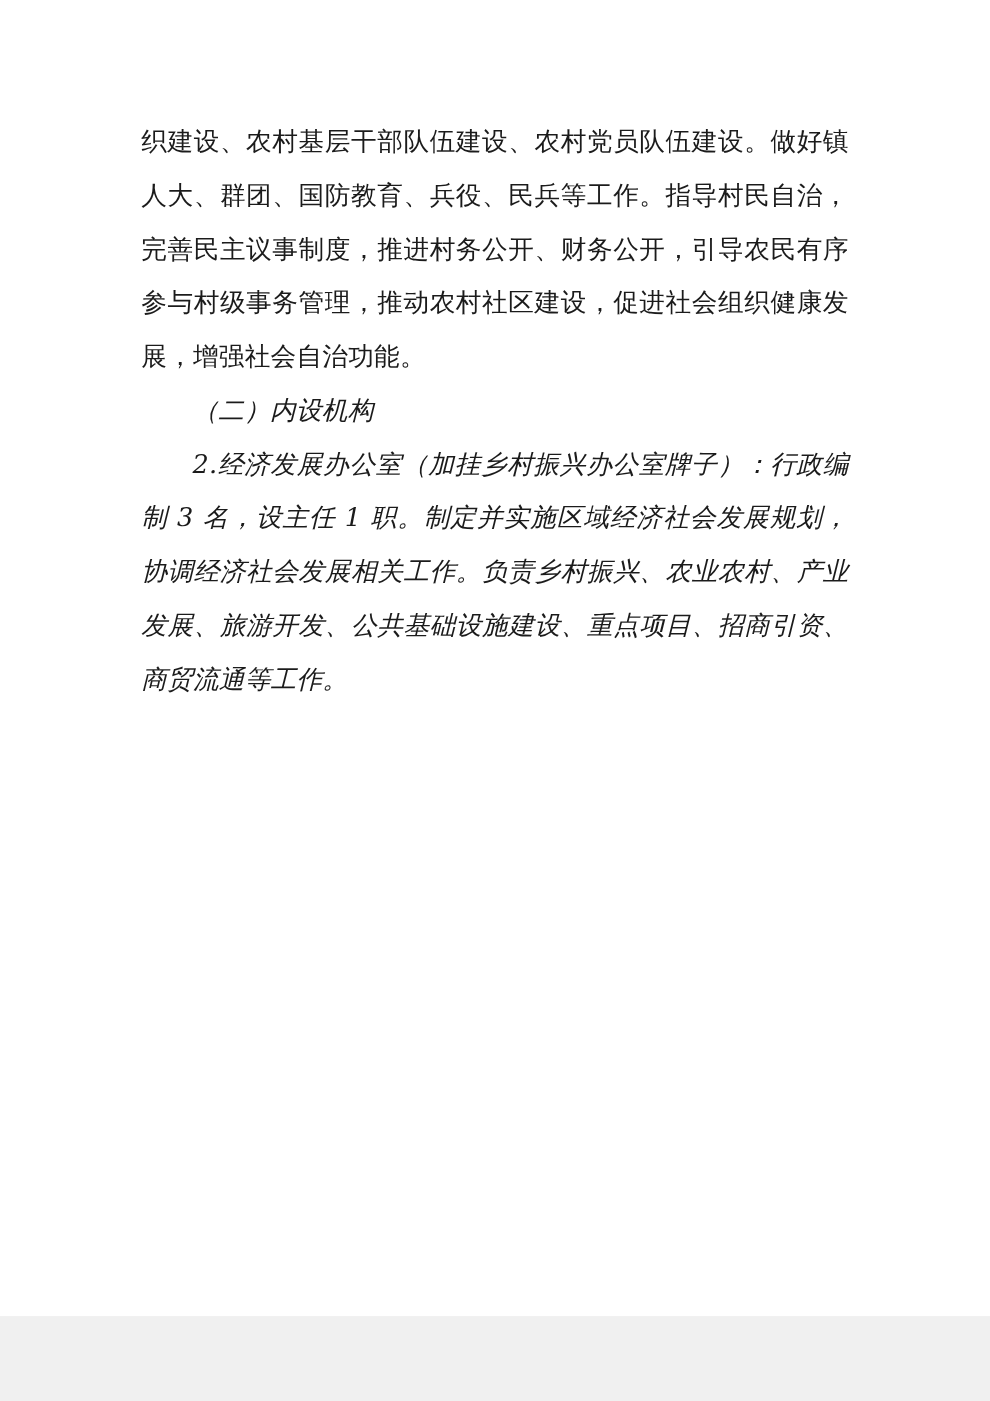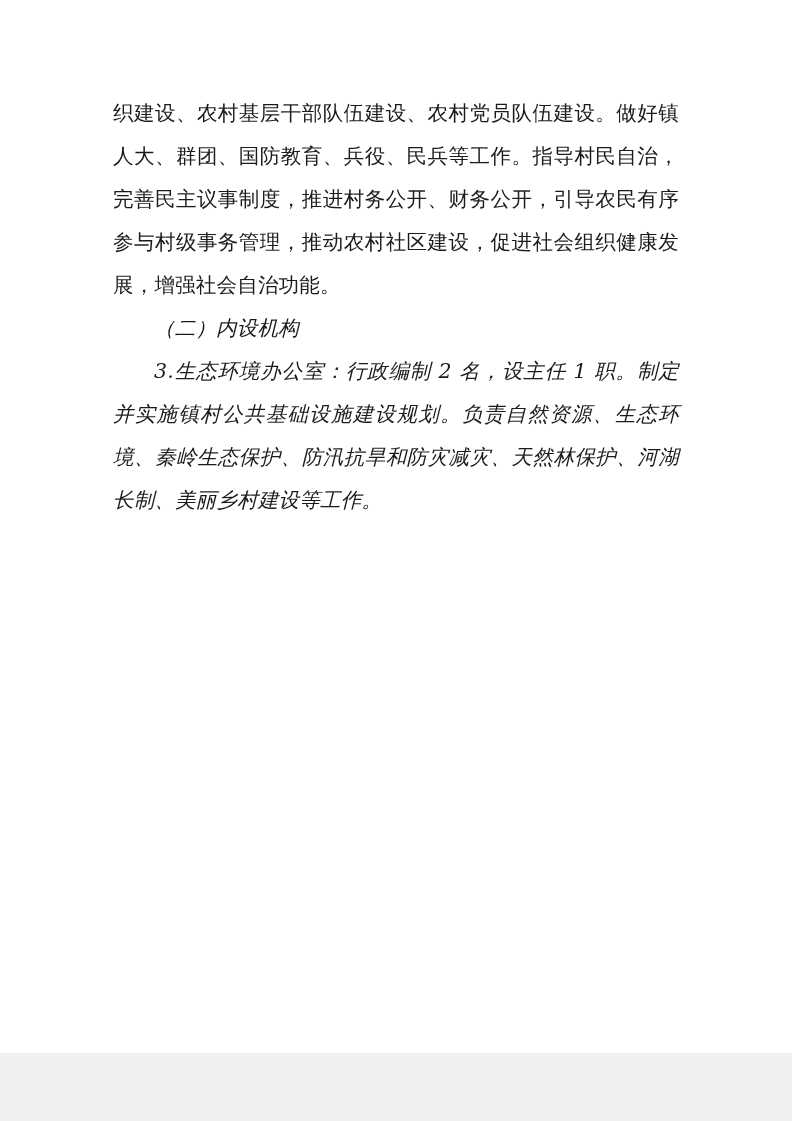--- a/index.html
+++ b/index.html
@@ -36,15 +36,15 @@
     font-style: italic;
   }
 </style>
 </head>
 <body>
 
 <div class="page">
   <div class="content">
     <p class="para">织建设、农村基层干部队伍建设、农村党员队伍建设。做好镇人大、群团、国防教育、兵役、民兵等工作。指导村民自治，完善民主议事制度，推进村务公开、财务公开，引导农民有序参与村级事务管理，推动农村社区建设，促进社会组织健康发展，增强社会自治功能。</p>
     <p class="para indent">（二）内设机构</p>
-    <p class="para indent">3.生态环境办公室：行政编制 2 名，设主任 1 职。制定并实施镇村公共基础设施建设规划。负责自然资源、生态环境、秦岭生态保护、防汛抗旱和防灾减灾、天然林保护、河湖长制、美丽乡村建设等工作。</p>
+    <p class="para indent">2.经济发展办公室（加挂乡村振兴办公室牌子）：行政编制 3 名，设主任 1 职。制定并实施区域经济社会发展规划，协调经济社会发展相关工作。负责乡村振兴、农业农村、产业发展、旅游开发、公共基础设施建设、重点项目、招商引资、商贸流通等工作。</p>
   </div>
 </div>
 
 </body></html>

